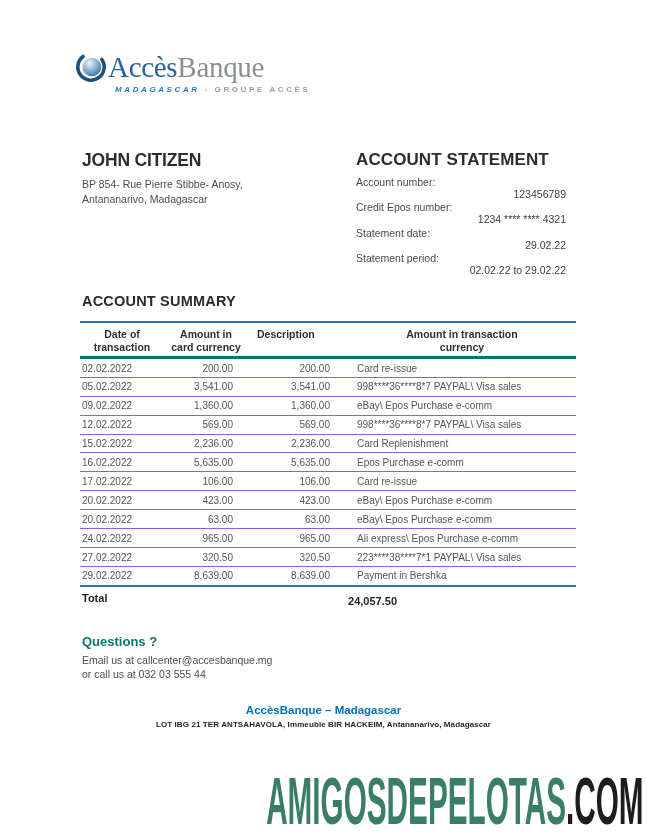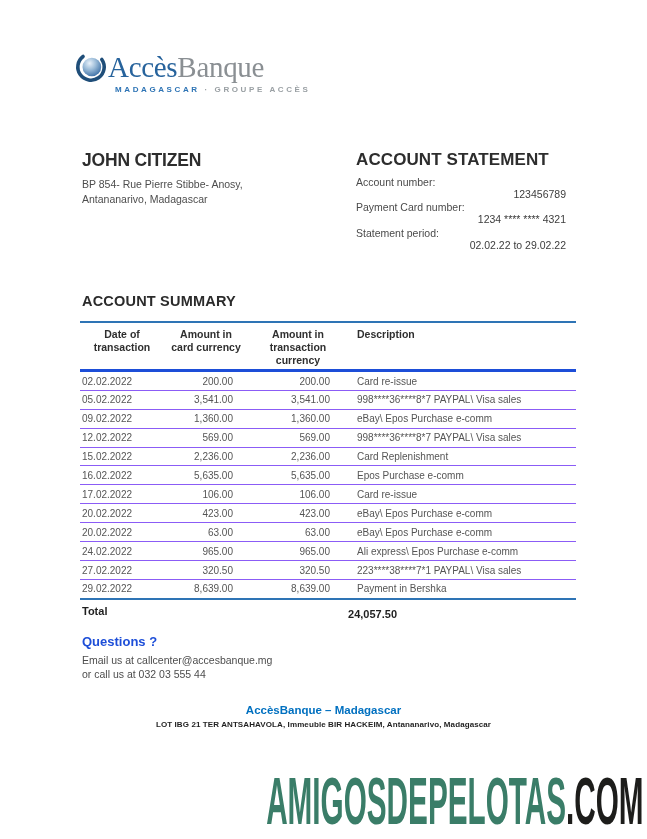--- a/index.html
+++ b/index.html
@@ -10,59 +10,59 @@
   }
   .page{position:absolute;inset:0;background:#fff;}
 
   
   .logo{position:absolute;left:74px;top:50px;}
   .logo-row{display:flex;align-items:center;gap:0;}
   .brand{font-family:"Liberation Serif", serif;font-size:29px;line-height:34px;letter-spacing:-0.3px;}
   .brand .p1{color:#27639c;}
   .brand .p2{color:#8a8f93;}
   .logo-sub{margin-left:41px;margin-top:1px;font-size:8px;font-weight:bold;letter-spacing:2.6px;white-space:nowrap;}
-  .logo-sub .m{color:#2e74b5;}
+  .logo-sub .m{color:#2e74b5;font-style:italic;}
   .logo-sub .s{color:#9aa0a4;}
 
   
   .customer{position:absolute;left:82px;top:150px;}
   .cust-name{font-size:17.5px;font-weight:bold;color:#2d2d2d;letter-spacing:-0.2px;}
   .cust-addr{margin-top:6px;font-size:10.5px;line-height:14.5px;color:#4d4d4d;}
 
   
   .stmt{position:absolute;left:356px;top:150px;width:210px;}
   .stmt-title{font-size:17px;font-weight:bold;color:#2d2d2d;letter-spacing:0.1px;margin-bottom:6px;}
   .stmt-row{display:flex;justify-content:space-between;font-size:10.5px;line-height:13.4px;color:#454545;}
   .stmt-row .lbl{color:#4a4a4a;}
   .stmt-row .val{color:#3d3d3d;text-align:right;margin-top:12px;}
 
   
   .summary-title{position:absolute;left:82px;top:293px;font-size:14.5px;font-weight:bold;color:#2b2b2b;letter-spacing:0.2px;}
 
   .tbl{position:absolute;left:80px;top:321px;width:496px;}
   .rule-blue{border-top:2.5px solid #2e74b5;}
   .grid{display:grid;grid-template-columns:84px 84px 100px 1fr;}
-  .hdr{padding-top:5px;padding-bottom:2px;border-bottom:3px solid #1d4ed8;}
+  .hdr{padding-top:5px;padding-bottom:2px;border-bottom:3px solid #0f766e;}
   .hdr .hc{font-size:10.5px;font-weight:bold;line-height:13px;color:#2f2f2f;text-align:center;}
   .hdr .hc span{display:block;}
   .hdr .hc.desc{text-align:left;padding-left:9px;}
   .trow{font-size:10px;color:#555;border-bottom:1px solid #8b5cf6;align-items:center;}
   .trow > div{padding-top:3.6px;padding-bottom:3.3px;}
   .c-date{padding-left:2px;}
   .c-card{text-align:right;padding-right:15px;}
   .c-txn{text-align:right;padding-right:18px;}
   .c-desc{padding-left:9px;white-space:nowrap;}
   .rows .trow:last-child{border-bottom:none;}
   .total{border-top:2.5px solid #2e74b5;font-weight:bold;color:#1f1f1f;gap:28px;}
   .total .t-lbl{font-size:11px;padding:5px 0 0 2px;}
   .total .t-val{grid-column:3;font-size:11px;padding:8px 7px 0 0;text-align:right;}
 
   
   .questions{position:absolute;left:82px;top:634px;}
-  .q-title{font-size:13px;font-weight:bold;color:#1d4ed8;margin-bottom:4px;}
+  .q-title{font-size:13px;font-weight:bold;color:#0f766e;margin-bottom:4px;}
   .q-line{font-size:10.5px;line-height:14px;color:#4d4d4d;}
 
   
   .footer{position:absolute;left:0;top:704px;width:100%;text-align:center;}
   .f-bank{font-size:11.5px;font-weight:bold;color:#0070c0;}
   .f-addr{margin-top:4px;font-size:8px;font-weight:bold;color:#1f1f1f;letter-spacing:0.1px;}
 
   
   .watermark{
     position:absolute;right:4px;top:768px;white-space:nowrap;
@@ -109,49 +109,53 @@
     </div>
   </div>
 
   <div class="stmt">
     <div class="stmt-title">ACCOUNT STATEMENT</div>
     <div class="stmt-row">
       <span class="lbl">Account number:</span>
       <span class="val">123456789</span>
     </div>
     <div class="stmt-row">
-      <span class="lbl">Payment Card number:</span>
+      <span class="lbl">Credit Epos number:</span>
       <span class="val">1234 **** **** 4321</span>
+    </div>
+    <div class="stmt-row">
+      <span class="lbl">Statement date:</span>
+      <span class="val">29.02.22</span>
     </div>
     <div class="stmt-row">
       <span class="lbl">Statement period:</span>
       <span class="val">02.02.22 to 29.02.22</span>
     </div>
   </div>
 
   <div class="summary-title">ACCOUNT SUMMARY</div>
 
   <div class="tbl">
     <div class="rule-blue"></div>
     <div class="grid hdr">
       <div class="hc">
         <span>Date of</span>
           <span>transaction</span>
       </div>
       <div class="hc">
         <span>Amount in</span>
           <span>card currency</span>
       </div>
+      <div class="hc desc">
+        <span>Description</span>
+          <span></span>
+      </div>
       <div class="hc">
         <span>Amount in transaction</span>
           <span>currency</span>
-      </div>
-      <div class="hc desc">
-        <span>Description</span>
-          <span></span>
       </div>
     </div>
 
     <div class="rows">
       <div class="grid trow">
         <div class="c-date">02.02.2022</div>
         <div class="c-card">200.00</div>
         <div class="c-txn">200.00</div>
         <div class="c-desc">Card re-issue</div>
       </div>

